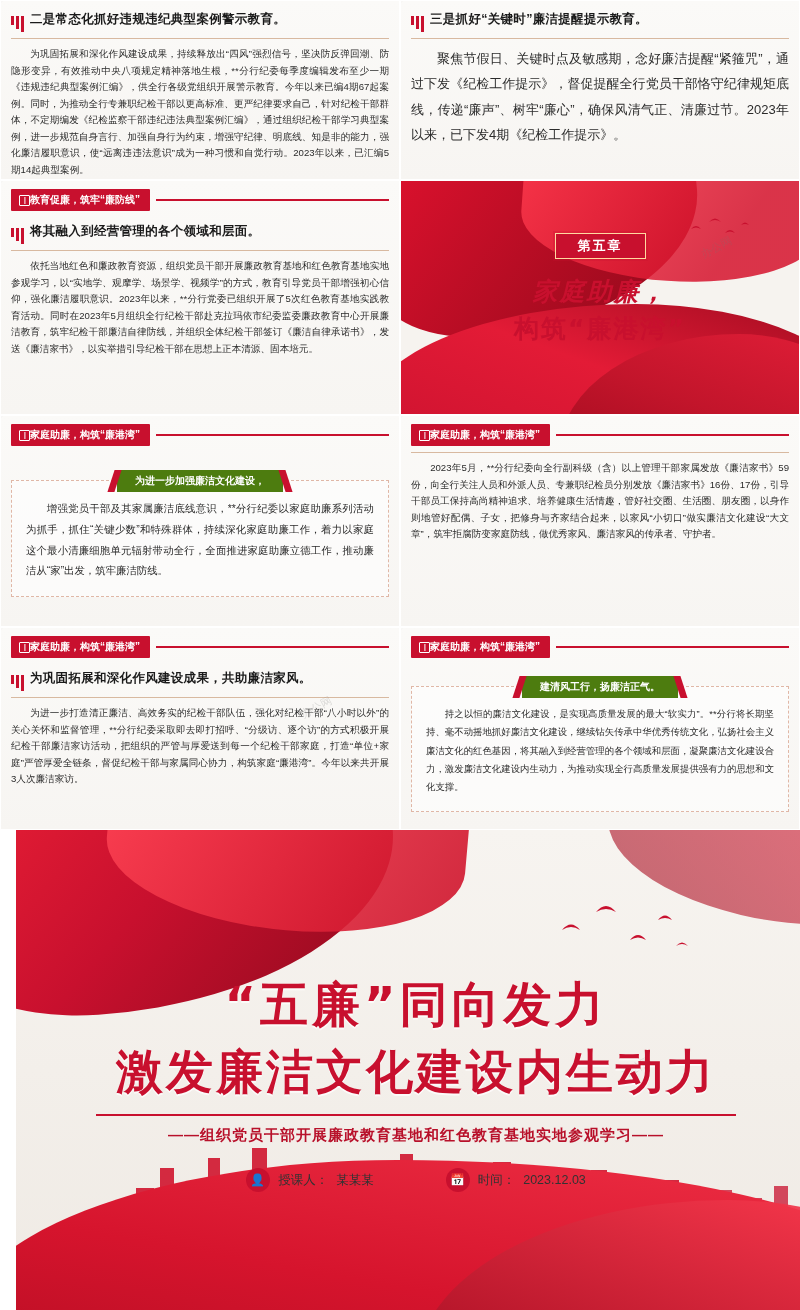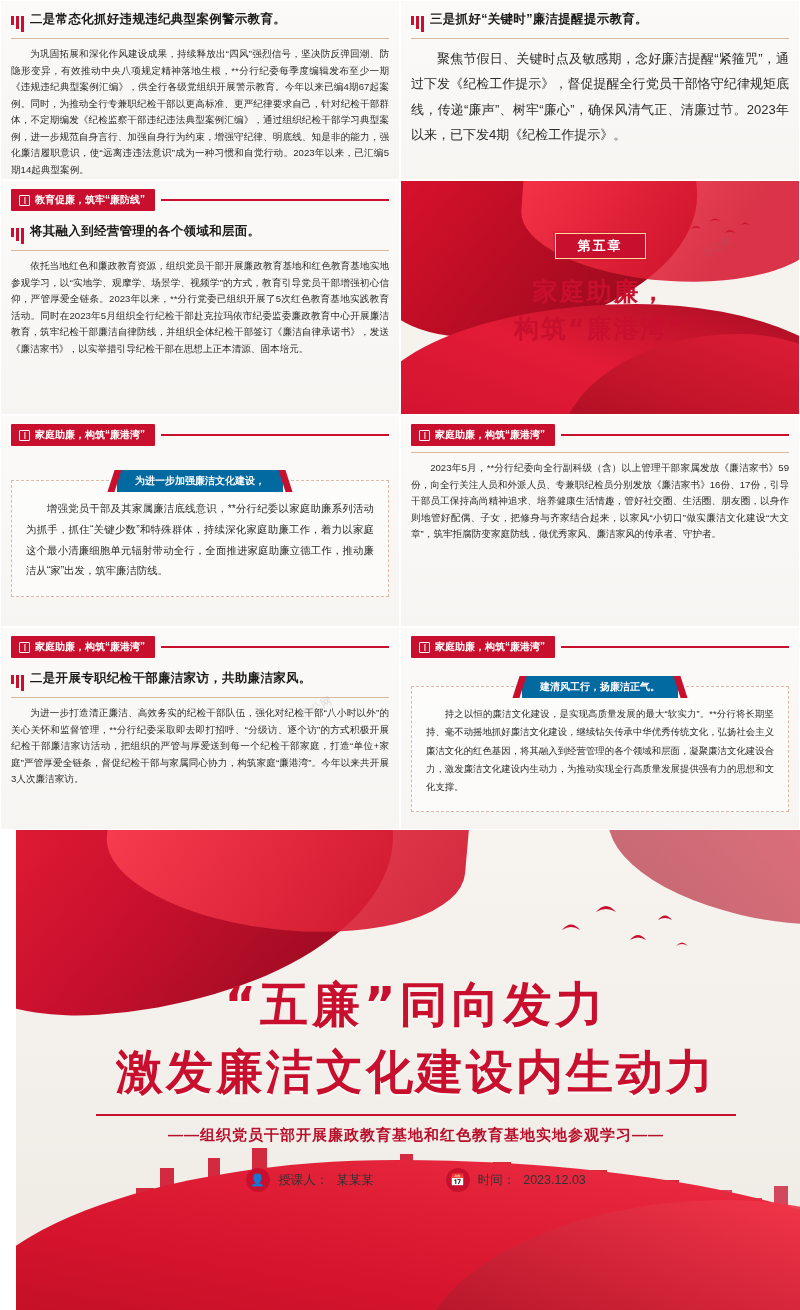--- a/index.html
+++ b/index.html
@@ -69,21 +69,21 @@
 
   
   .tab-header {
     display: flex; align-items: center; gap: 6px;
     margin-top: 2px;
   }
   .tab-badge {
     background: #c8102e; color: #fff;
     font-size: 10px; font-weight: bold;
     padding: 4px 10px 4px 8px;
-    display: flex; align-items: center; gap: 5px;
+    display: flex; align-items: center; 
     border-radius: 1px;
     white-space: nowrap;
   }
   .tab-badge .bk {
     display:inline-block; width: 11px; height: 11px;
     border: 1.4px solid #fff; border-radius: 1px; position: relative;
   }
   .tab-badge .bk::after{
     content:""; position:absolute; left:50%; top:1px; bottom:1px;
     width:1.2px; background:#fff; transform: translateX(-50%);
@@ -94,21 +94,21 @@
   .plaque-wrap {
     margin-top: 14px;
     border: 1px dashed #e0b7a6;
     padding: 18px 14px 14px 14px;
     position: relative;
     background: rgba(255,255,255,0.55);
   }
   .plaque {
     position: absolute; top: -11px; left: 50%;
     transform: translateX(-50%);
-    background: #0369a1; color: #fff;
+    background: #4d7c0f; color: #fff;
     font-size: 10px; font-weight: bold;
     padding: 4px 18px;
     white-space: nowrap;
   }
   .plaque::before, .plaque::after{
     content:""; position:absolute; top:0; bottom:0; width:7px;
     background:#c8102e;
   }
   .plaque::before{ left:-6px; transform: skewX(-18deg); }
   .plaque::after { right:-6px; transform: skewX(18deg); }
@@ -153,20 +153,21 @@
     background: #c8102e; color: #fff;
     font-size: 13px; font-weight: bold;
     padding: 3px 22px; letter-spacing: 2px;
     border: 1px solid #ffd9a0;
     box-shadow: 0 0 0 2px rgba(200,16,46,.25);
   }
   .chap-t1 {
     margin-top: 16px;
     font-size: 25px; font-weight: bold; color: #c8102e; letter-spacing: 2px;
     font-family: "DejaVu Sans", "Liberation Sans", sans-serif;
+    font-style: italic;
   }
   .chap-t2 {
     margin-top: 4px;
     font-size: 25px; font-weight: bold; color: #c8102e; letter-spacing: 2px;
     font-family: "DejaVu Sans", "Liberation Sans", sans-serif;
   }
   .birds { position: absolute; top: 36px; right: 42px; z-index: 4; }
 
   
   .cover {
@@ -300,21 +301,21 @@
         </div>
         <div class="head-row" style="margin-top:12px">
           <span class="bars">
               <i></i>
               <i></i>
               <i></i>
             </span>
           <div class="head-title">将其融入到经营管理的各个领域和层面。</div>
         </div>
         <div class="rule"></div>
-        <div class="body-text">依托当地红色和廉政教育资源，组织党员干部开展廉政教育基地和红色教育基地实地参观学习，以“实地学、观摩学、场景学、视频学”的方式，教育引导党员干部增强初心信仰，严管厚爱全链条。2023年以来，**分行党委已组织开展了5次红色教育基地实践教育活动。同时在2023年5月组织全行纪检干部赴克拉玛依市纪委监委廉政教育中心开展廉洁教育，筑牢纪检干部廉洁自律防线，并组织全体纪检干部签订《廉洁自律承诺书》，发送《廉洁家书》，以实举措引导纪检干部在思想上正本清源、固本培元。</div>
+        <div class="body-text">依托当地红色和廉政教育资源，组织党员干部开展廉政教育基地和红色教育基地实地参观学习，以“实地学、观摩学、场景学、视频学”的方式，教育引导党员干部增强初心信仰，强化廉洁履职意识。2023年以来，**分行党委已组织开展了5次红色教育基地实践教育活动。同时在2023年5月组织全行纪检干部赴克拉玛依市纪委监委廉政教育中心开展廉洁教育，筑牢纪检干部廉洁自律防线，并组织全体纪检干部签订《廉洁自律承诺书》，发送《廉洁家书》，以实举措引导纪检干部在思想上正本清源、固本培元。</div>
       </div>
     </div>
 
     <div class="slide chapter">
       <div class="chap-red-top"></div>
       <div class="chap-red-top2"></div>
       <svg class="birds" width="70" height="28" viewBox="0 0 70 28">
         <path d="M4 12 q5 -6 10 0 q-5 -3 -10 0z" fill="#c8102e"></path>
         <path d="M22 5 q6 -7 12 0 q-6 -4 -12 0z" fill="#c8102e"></path>
         <path d="M38 16 q5 -6 10 0 q-5 -3 -10 0z" fill="#c8102e"></path>
@@ -396,21 +397,21 @@
             <span>家庭助廉，构筑“廉港湾”</span>
           </span>
           <span class="tab-line"></span>
         </div>
         <div class="head-row" style="margin-top:12px">
           <span class="bars">
               <i></i>
               <i></i>
               <i></i>
             </span>
-          <div class="head-title">二是开展专职纪检干部廉洁家访，共助廉洁家风。</div>
+          <div class="head-title">为巩固拓展和深化作风建设成果，共助廉洁家风。</div>
         </div>
         <div class="rule"></div>
         <div class="body-text">为进一步打造清正廉洁、高效务实的纪检干部队伍，强化对纪检干部“八小时以外”的关心关怀和监督管理，**分行纪委采取即去即打招呼、“分级访、逐个访”的方式积极开展纪检干部廉洁家访活动，把组织的严管与厚爱送到每一个纪检干部家庭，打造“单位+家庭”严管厚爱全链条，督促纪检干部与家属同心协力，构筑家庭“廉港湾”。今年以来共开展3人次廉洁家访。</div>
       </div>
     </div>
 
     <div class="slide">
       <div class="tex"></div>
       <div class="slide-inner">
         <div class="tab-header">

